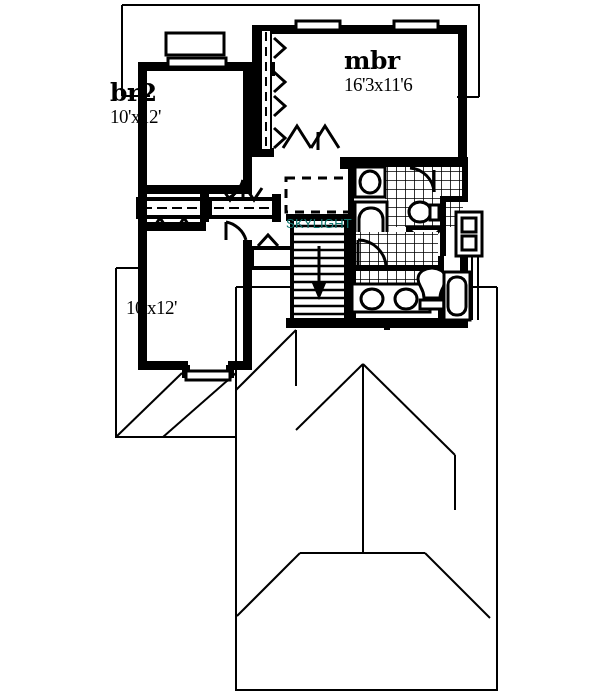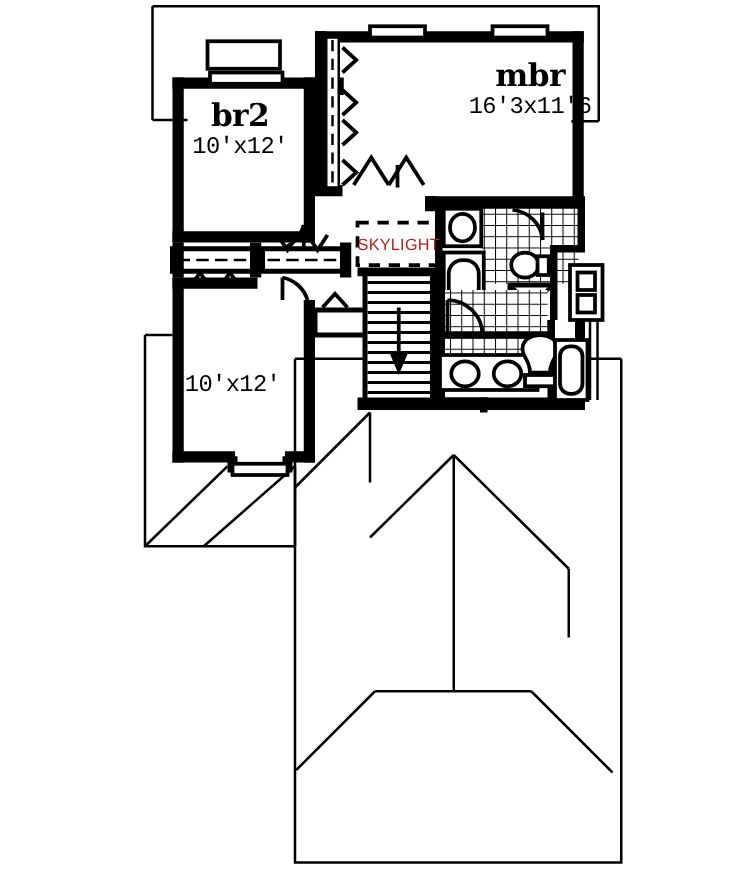--- a/index.html
+++ b/index.html
@@ -21,46 +21,46 @@
   #plan-svg {
     position: absolute;
     left: 0;
     top: 0;
     width: 600px;
     height: 700px;
     display: block;
   }
   .room-label {
     position: absolute;
-    text-align: center;
     color: #000000;
     white-space: nowrap;
     pointer-events: none;
   }
   .room-name {
     font-family: "DejaVu Serif", "Liberation Serif", serif;
     font-weight: 700;
     font-size: 25px;
     line-height: 26px;
     letter-spacing: -0.5px;
   }
   .room-dim {
-    font-family: Liberation Mono, monospace;
+    font-family: Liberation Serif, serif;
     font-size: 19px;
     line-height: 22px;
     letter-spacing: -0.5px;
   }
   .skylight-label {
     position: absolute;
     font-family: "Liberation Sans", sans-serif;
     font-size: 13px;
     letter-spacing: 0.2px;
-    color: #b91c1c;
+    color: #0f766e;
     white-space: nowrap;
     text-align: center;
+    margin-top: 28px;
   }
 </style>
 </head>
 <body>
 
 <div id="plan-root">
 
   <svg id="plan-svg" viewBox="0 0 600 700" xmlns="http://www.w3.org/2000/svg">
 
     <defs>
@@ -353,21 +353,21 @@
       <rect x="384" y="318" width="6" height="12"></rect>
     </g>
 
   </svg>
 
   <div class="room-label" style="left:344px; top:48px; width:160px;">
     <div class="room-name">mbr</div>
     <div class="room-dim">16'3x11'6</div>
   </div>
 
-  <div class="room-label" style="left:132px; top:80px; width:120px;">
+  <div class="room-label" style="left:110px; top:80px; width:120px;">
     <div class="room-name">br2</div>
     <div class="room-dim">10'x12'</div>
   </div>
 
   <div class="room-label" style="left:126px; top:297px; width:120px;">
     <div class="room-dim">10'x12'</div>
   </div>
 
   <div class="skylight-label" style="left:284px; top:188px; width:70px;">SKYLIGHT</div>
 

